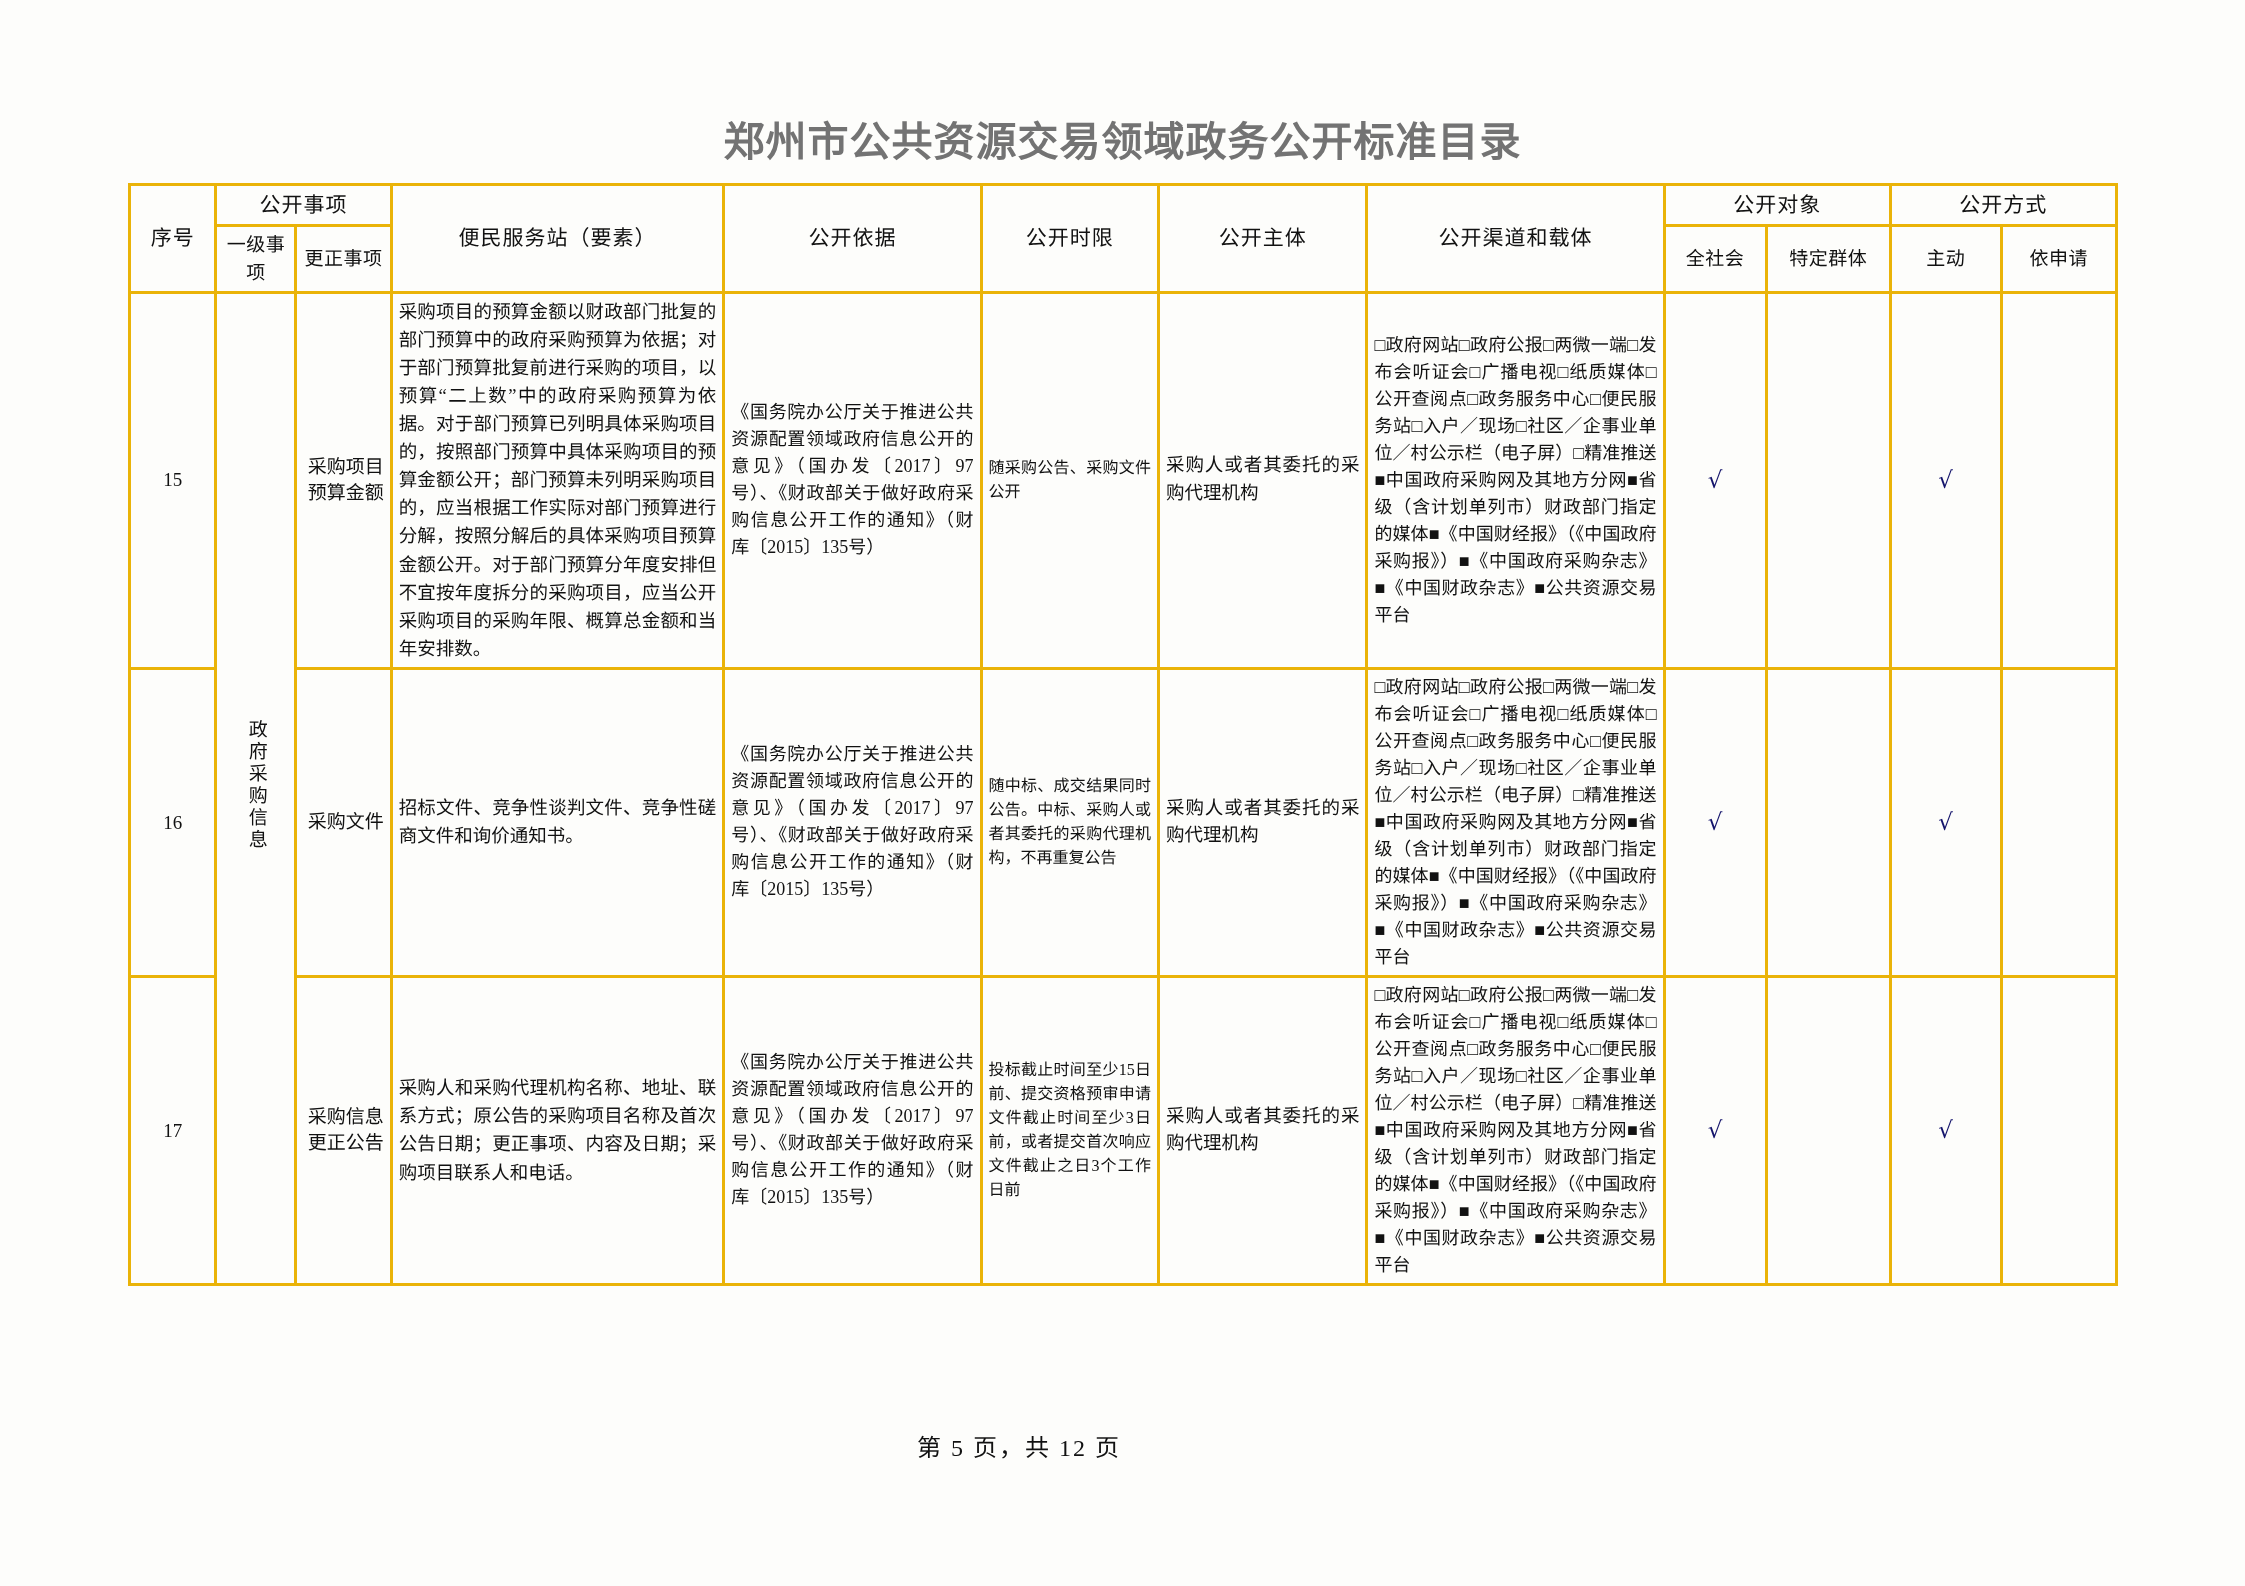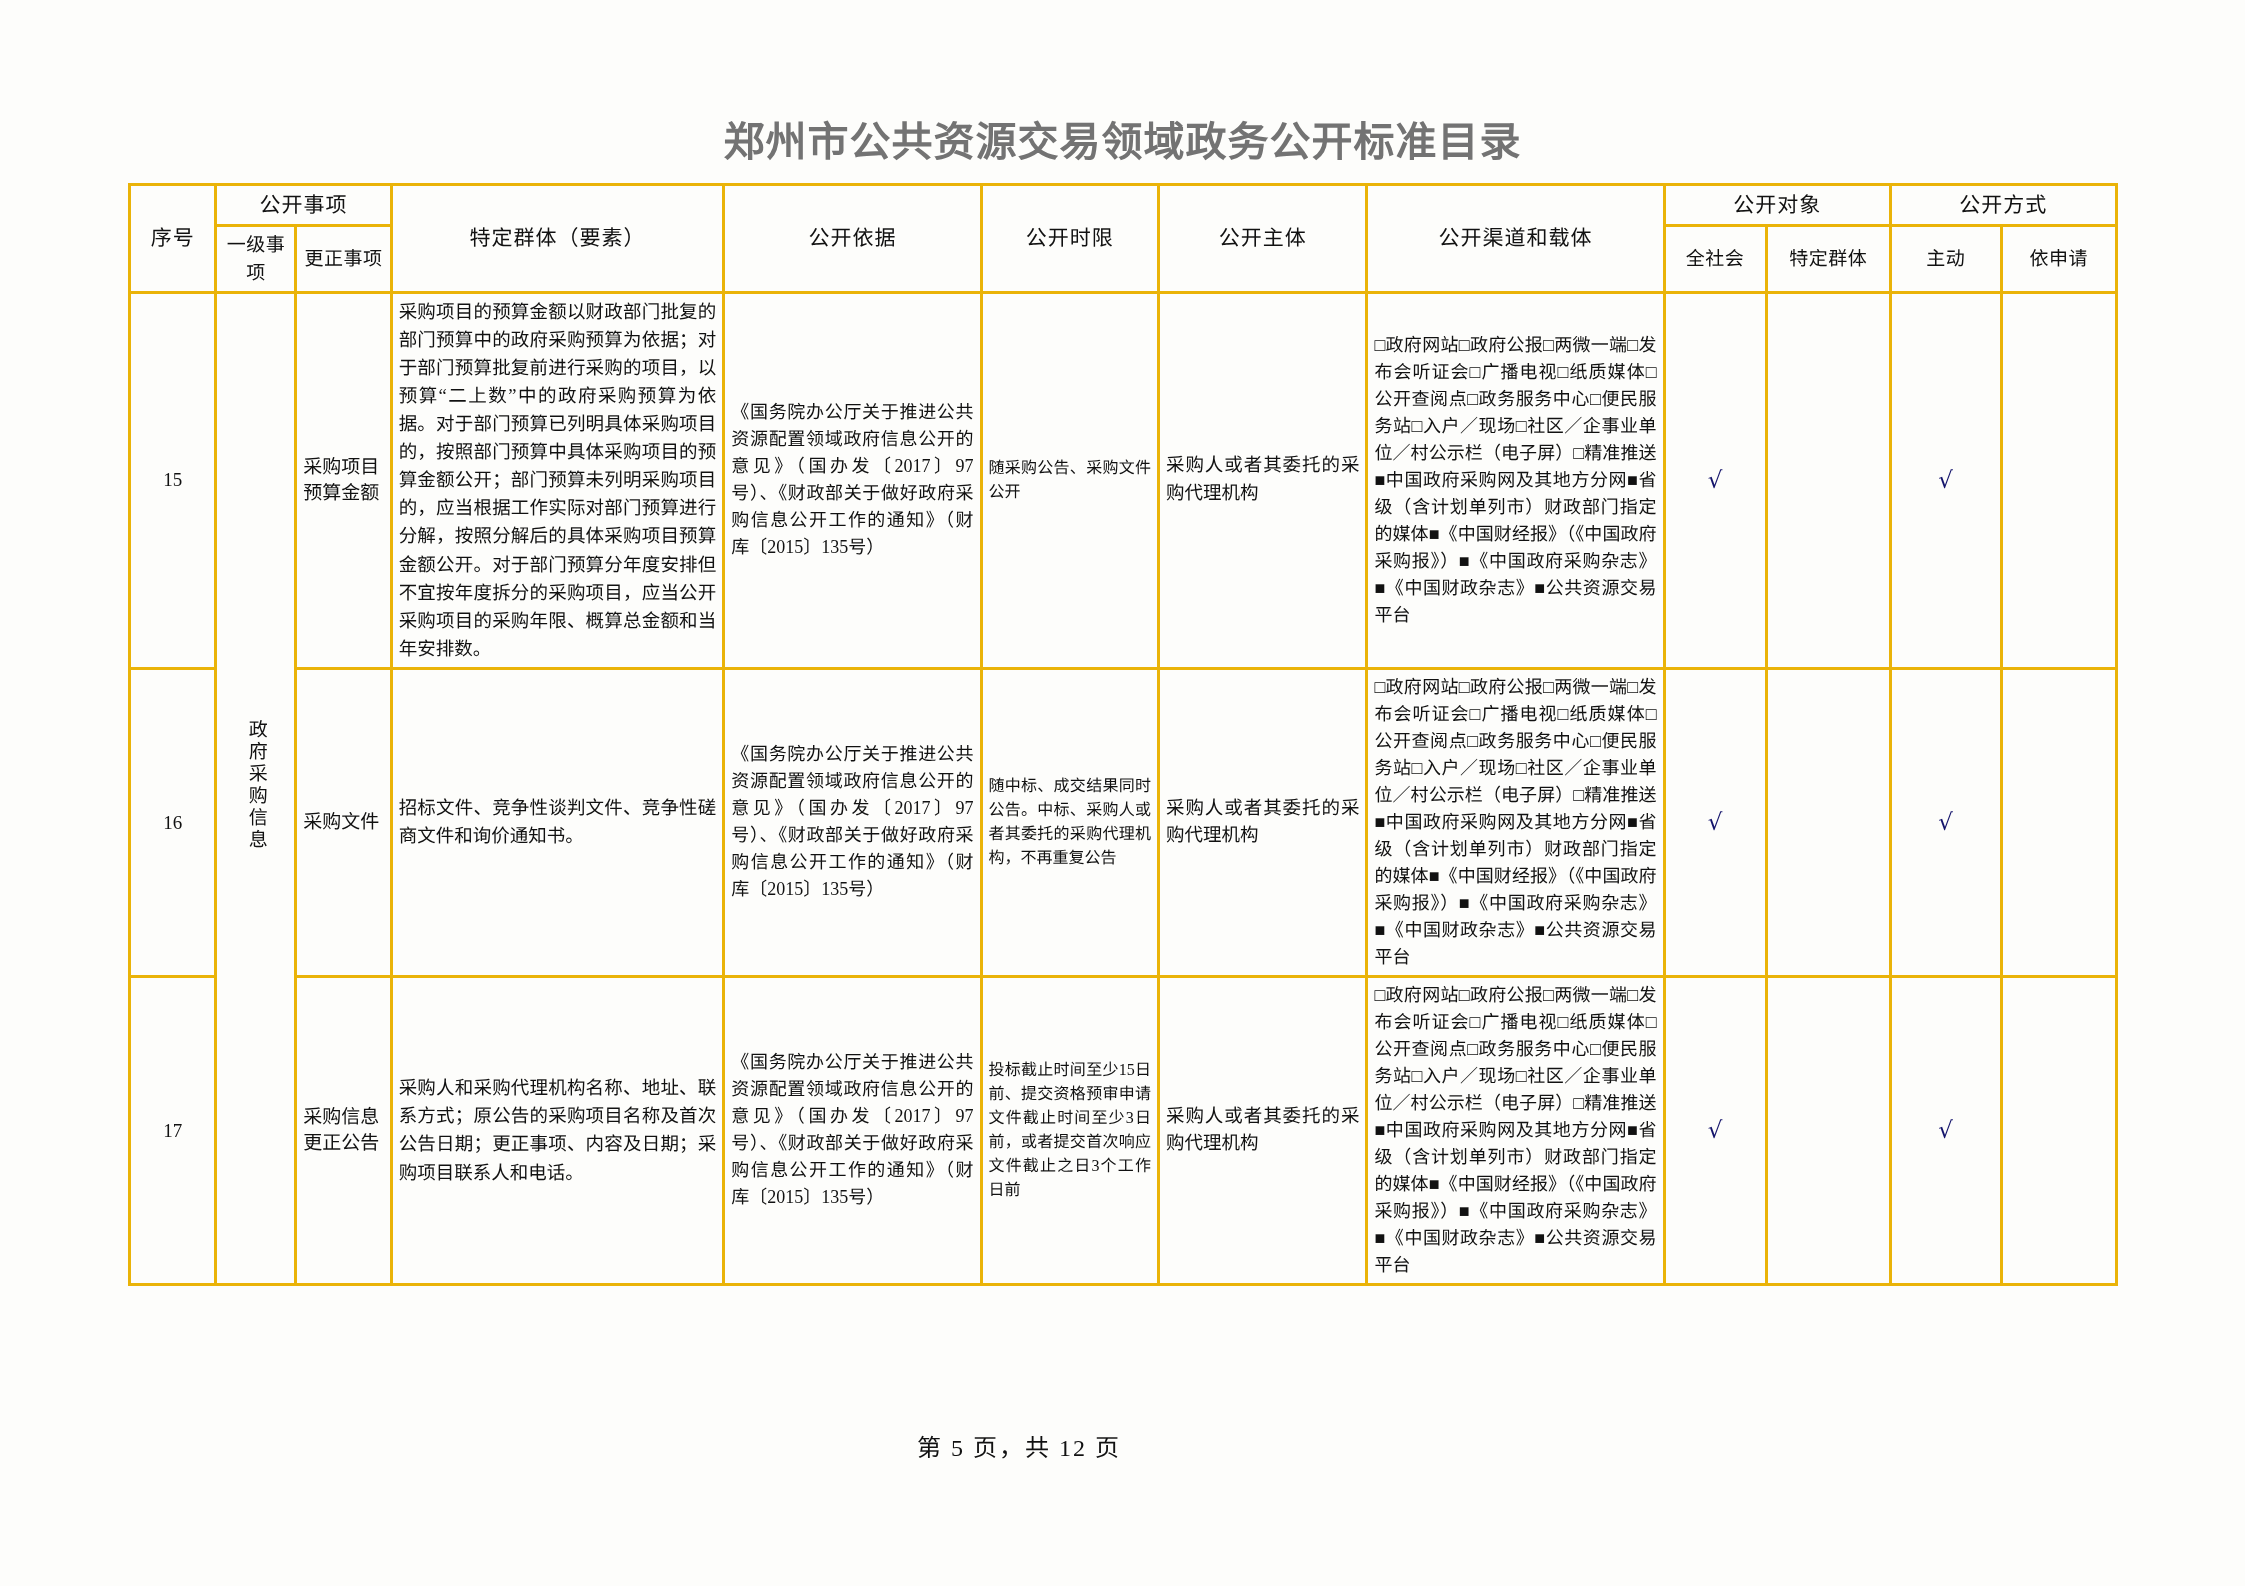--- a/index.html
+++ b/index.html
@@ -64,21 +64,21 @@
     text-align: center;
     font-size: 19px;
   }
   td.c-lvl1 {
     text-align: center;
     font-size: 19px;
     letter-spacing: 2px;
     line-height: 1.35;
   }
   td.c-lvl2 {
-    text-align: left;
+    text-align: right;
     font-size: 19px;
     line-height: 1.4;
   }
   td.c-body {
     text-align: justify;
     font-size: 18.5px;
     line-height: 1.52;
     vertical-align: middle;
   }
   td.c-basis {
@@ -161,21 +161,21 @@
         <col class="col-channel">
       <col class="col-all">
         <col class="col-specific">
         <col class="col-active">
         <col class="col-apply">
     </colgroup>
     <thead>
       <tr>
         <th class="hdr" rowspan="2">序号</th>
         <th class="hdr" colspan="2">公开事项</th>
-        <th class="hdr" rowspan="2">特定群体（要素）</th>
+        <th class="hdr" rowspan="2">便民服务站（要素）</th>
         <th class="hdr" rowspan="2">公开依据</th>
         <th class="hdr" rowspan="2">公开时限</th>
         <th class="hdr" rowspan="2">公开主体</th>
         <th class="hdr" rowspan="2">公开渠道和载体</th>
         <th class="hdr" colspan="2">公开对象</th>
         <th class="hdr" colspan="2">公开方式</th>
       </tr>
       <tr>
         <th class="hdr-sm">一级事项</th>
         <th class="hdr-sm">更正事项</th>

